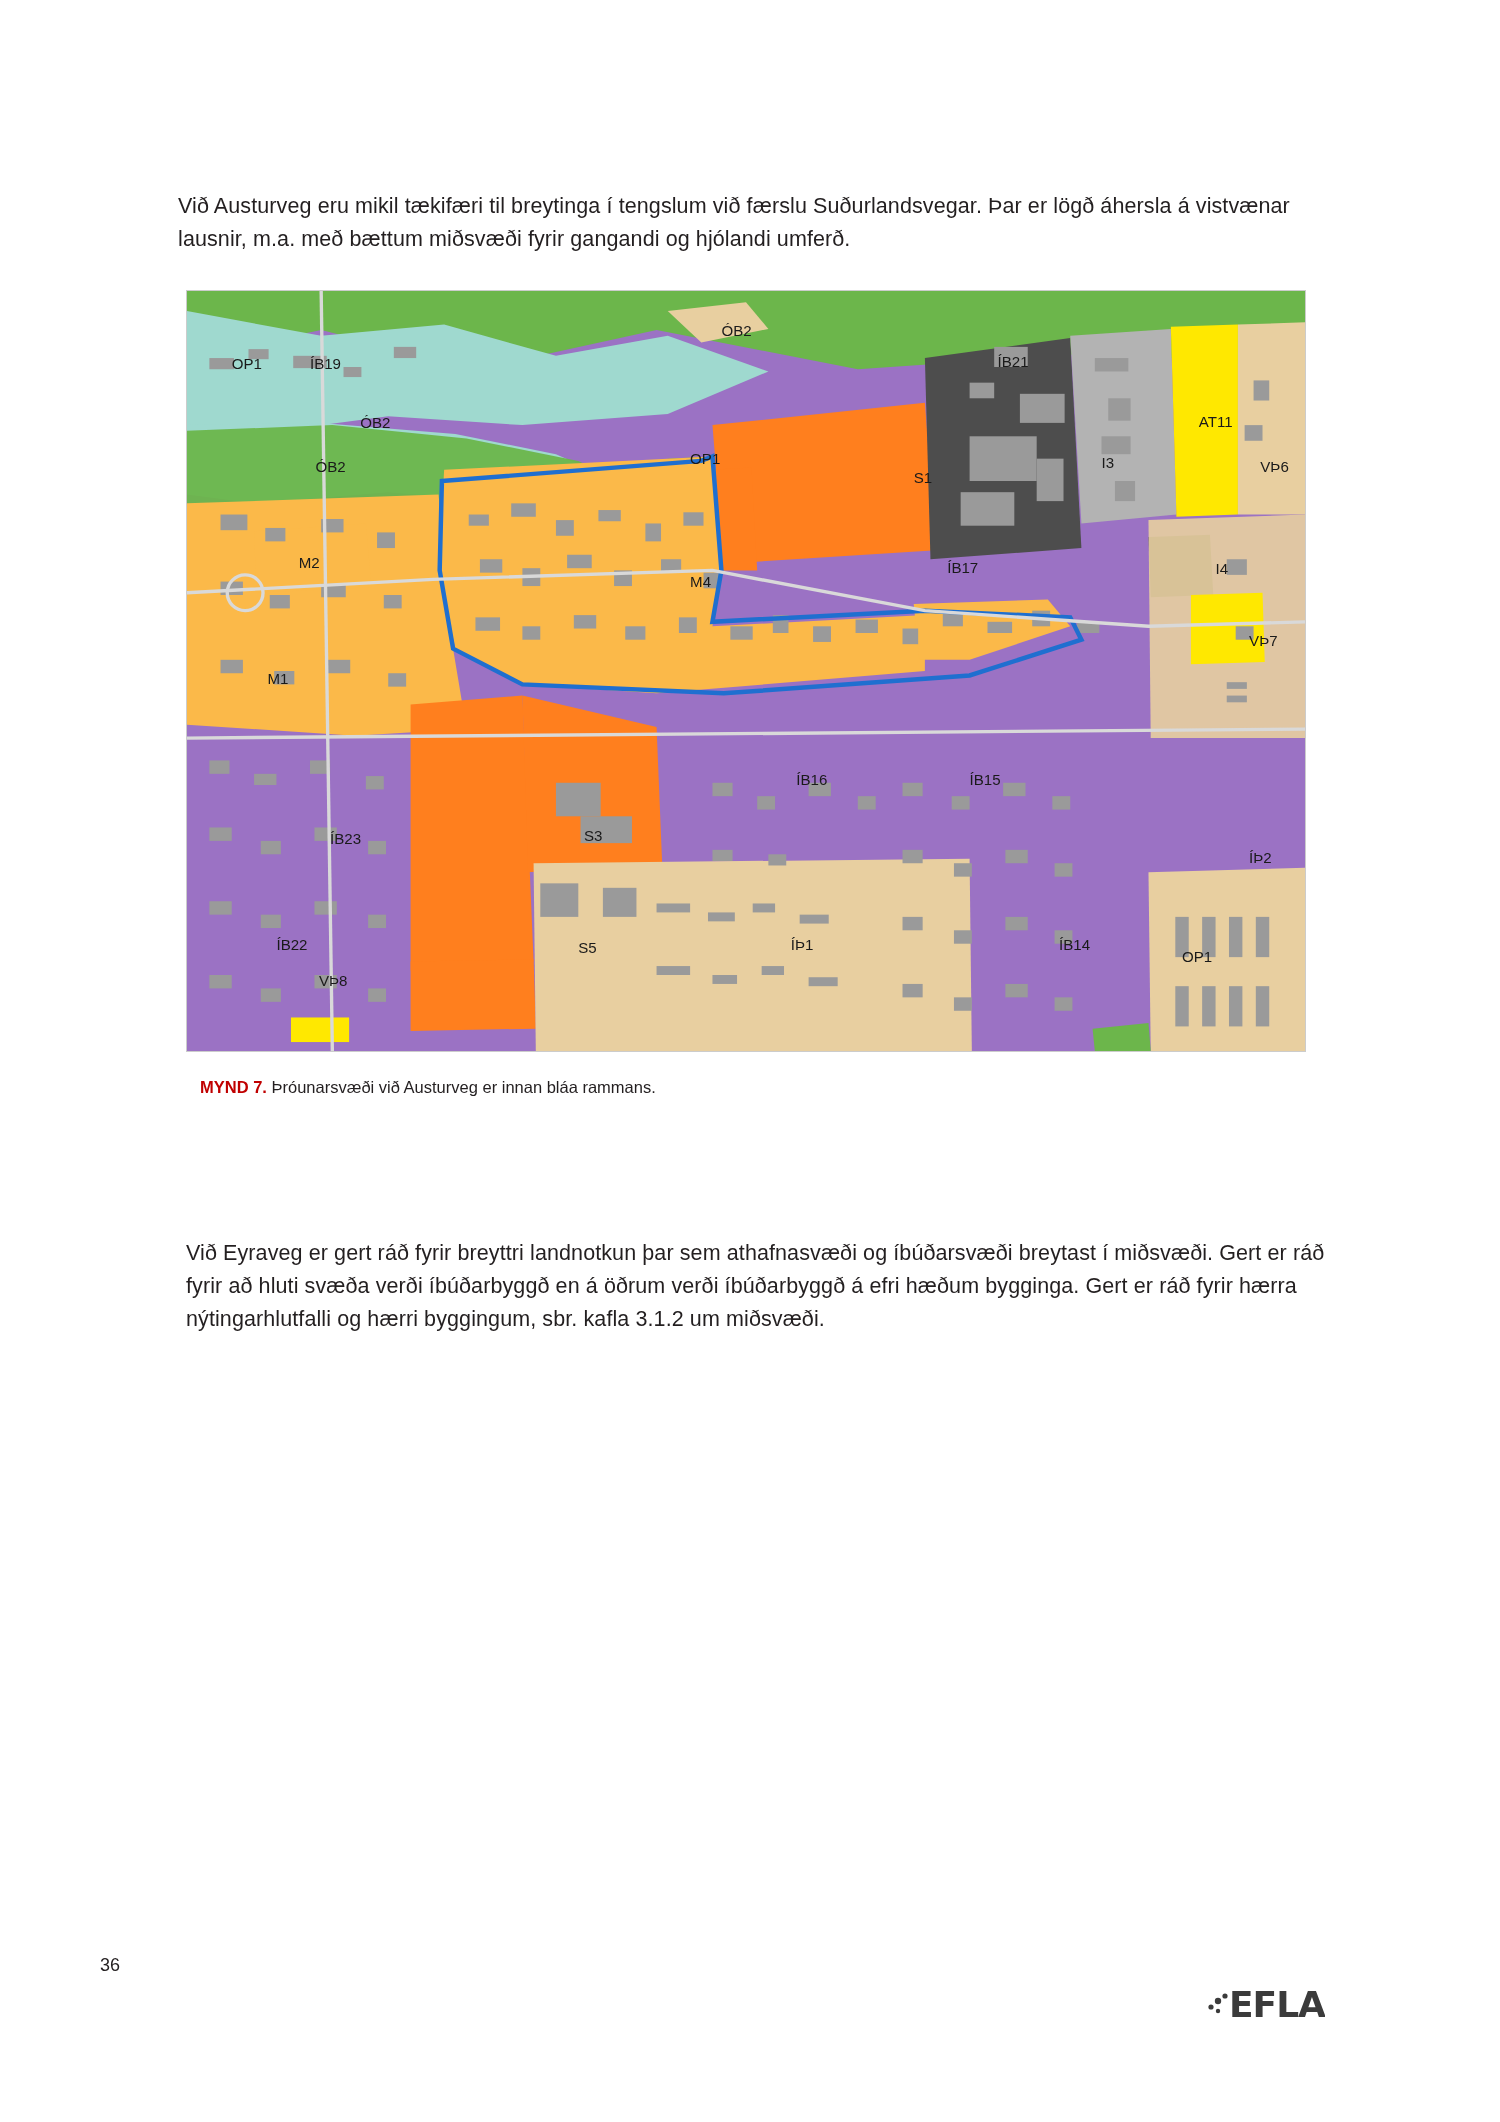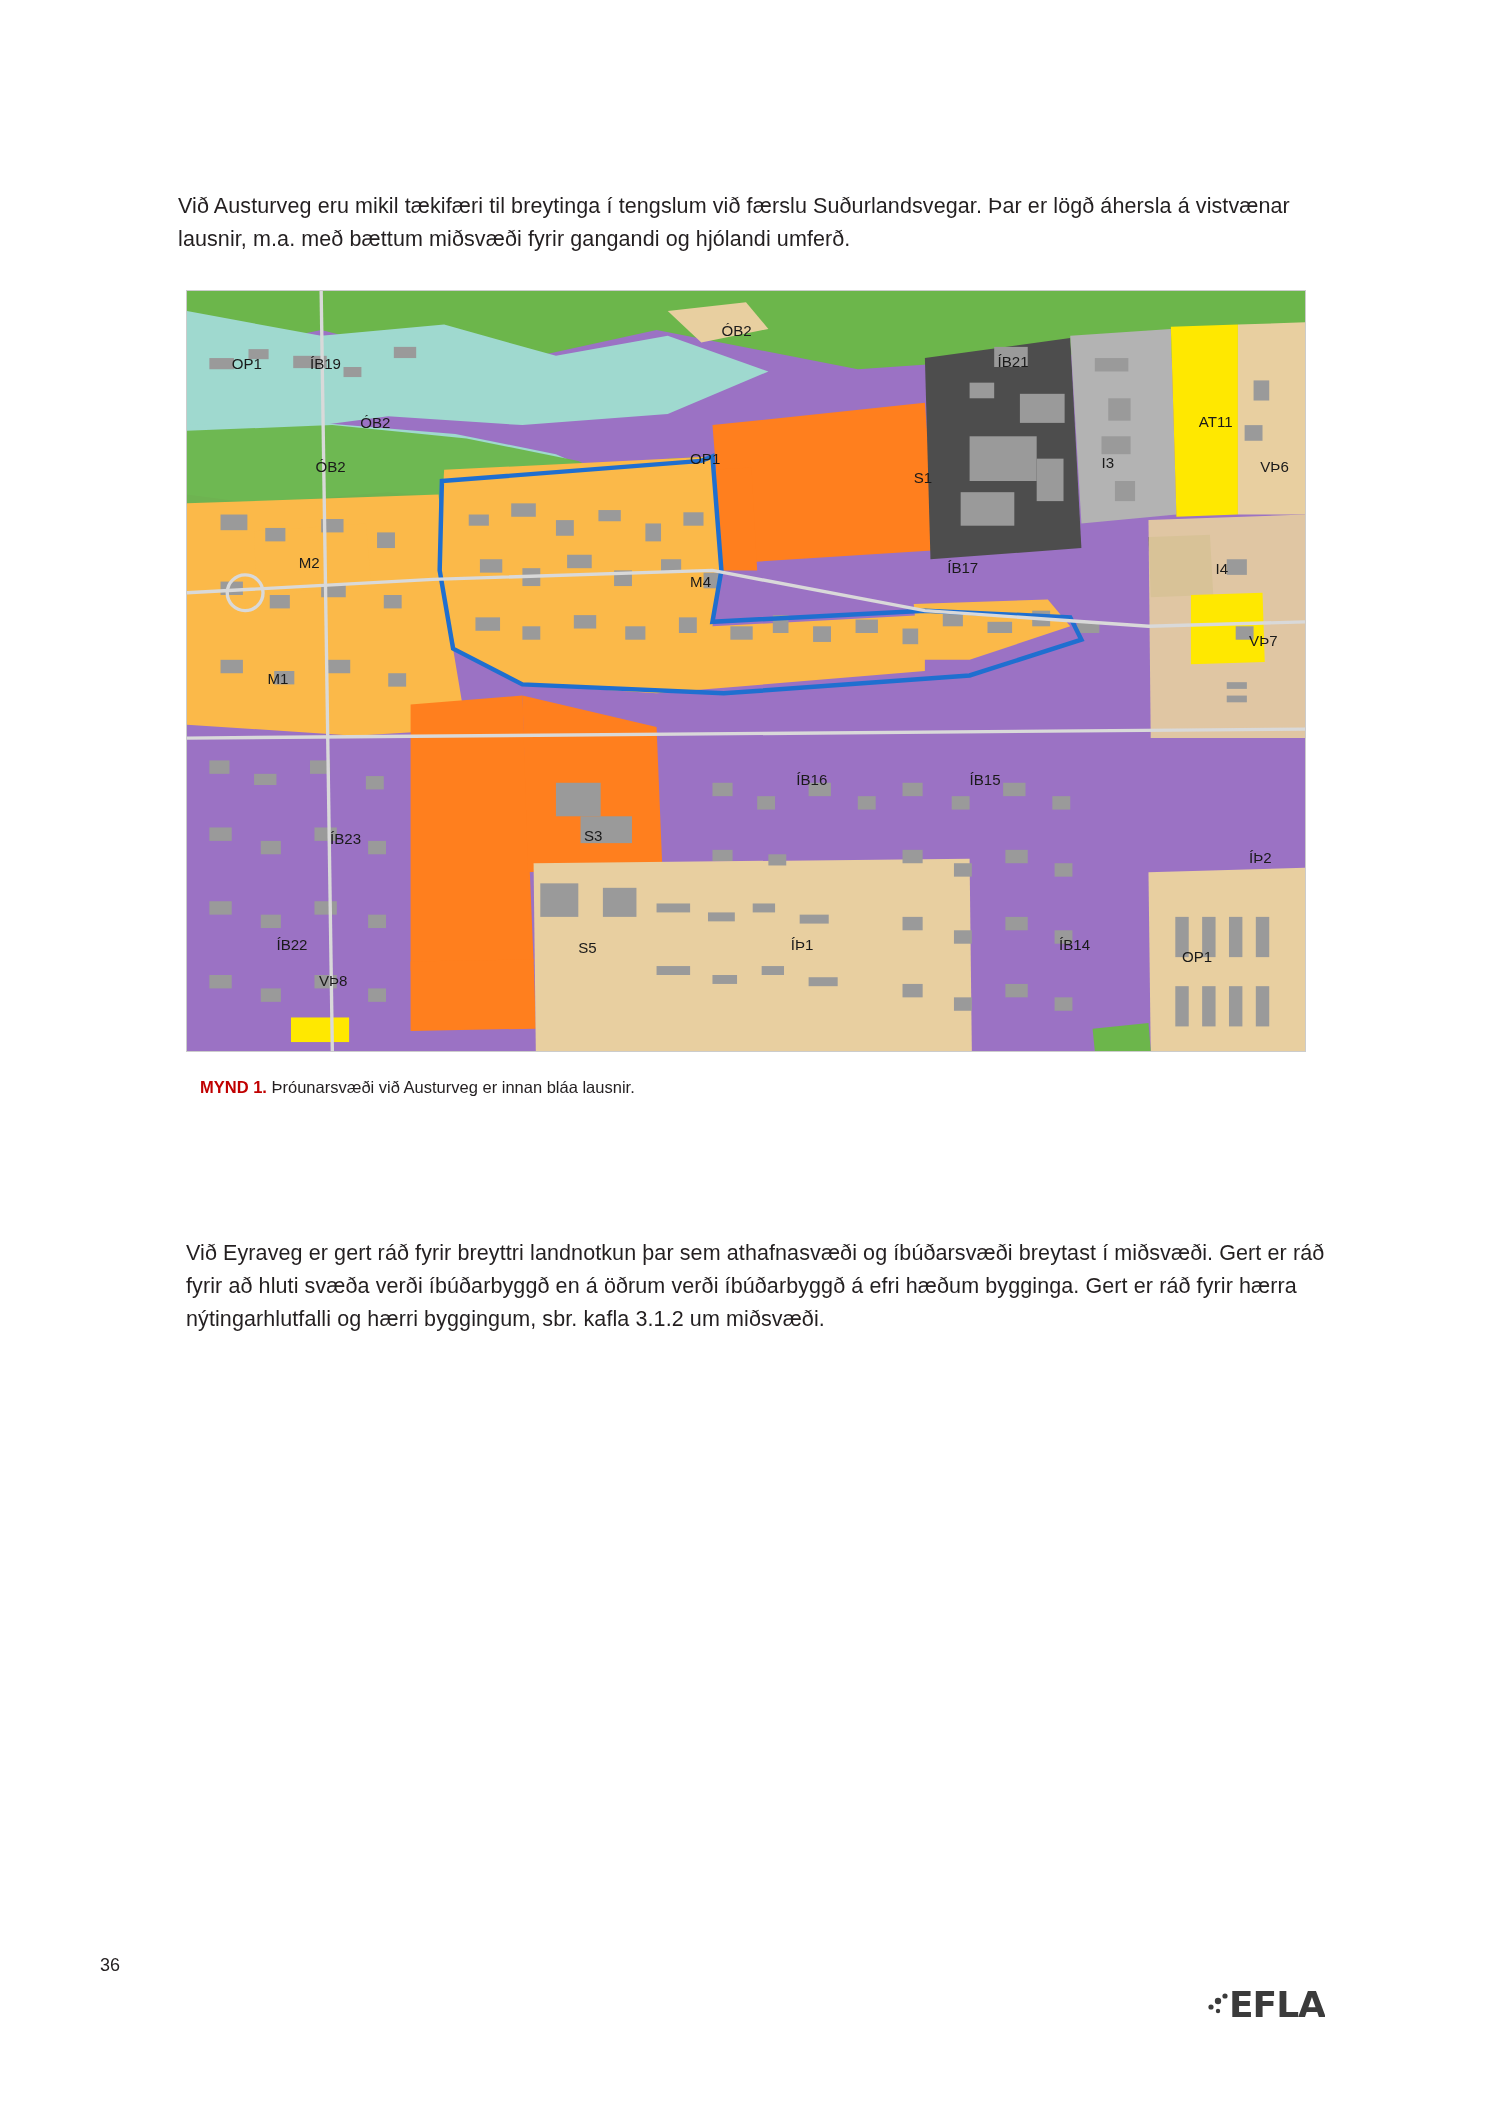--- a/index.html
+++ b/index.html
@@ -312,21 +312,21 @@
               <text x="350" y="592" class="map-label">S5</text>
               <text x="540" y="590" class="map-label">ÍÞ1</text>
               <text x="780" y="590" class="map-label">ÍB14</text>
               <text x="890" y="600" class="map-label">OP1</text>
               <text x="118" y="622" class="map-label">VÞ8</text>
             </g>
         </svg>
       </div>
 
       <div class="fig-caption">
-        <span class="fig-label">MYND 1.</span><span> Þróunarsvæði við Austurveg er innan bláa lausnir.</span>
+        <span class="fig-label">MYND 7.</span><span> Þróunarsvæði við Austurveg er innan bláa rammans.</span>
       </div>
     </div>
 
     <p class="para" id="second-paragraph">Við Eyraveg er gert ráð fyrir breyttri landnotkun þar sem athafnasvæði og íbúðarsvæði breytast í miðsvæði. Gert er ráð fyrir að hluti svæða verði íbúðarbyggð en á öðrum verði íbúðarbyggð á efri hæðum bygginga. Gert er ráð fyrir hærra nýtingarhlutfalli og hærri byggingum, sbr. kafla 3.1.2 um miðsvæði.</p>
   </div>
 
   <div id="page-number">36</div>
 
   <div id="footer-logo">
     <svg width="120" height="50" viewBox="0 0 120 50">

